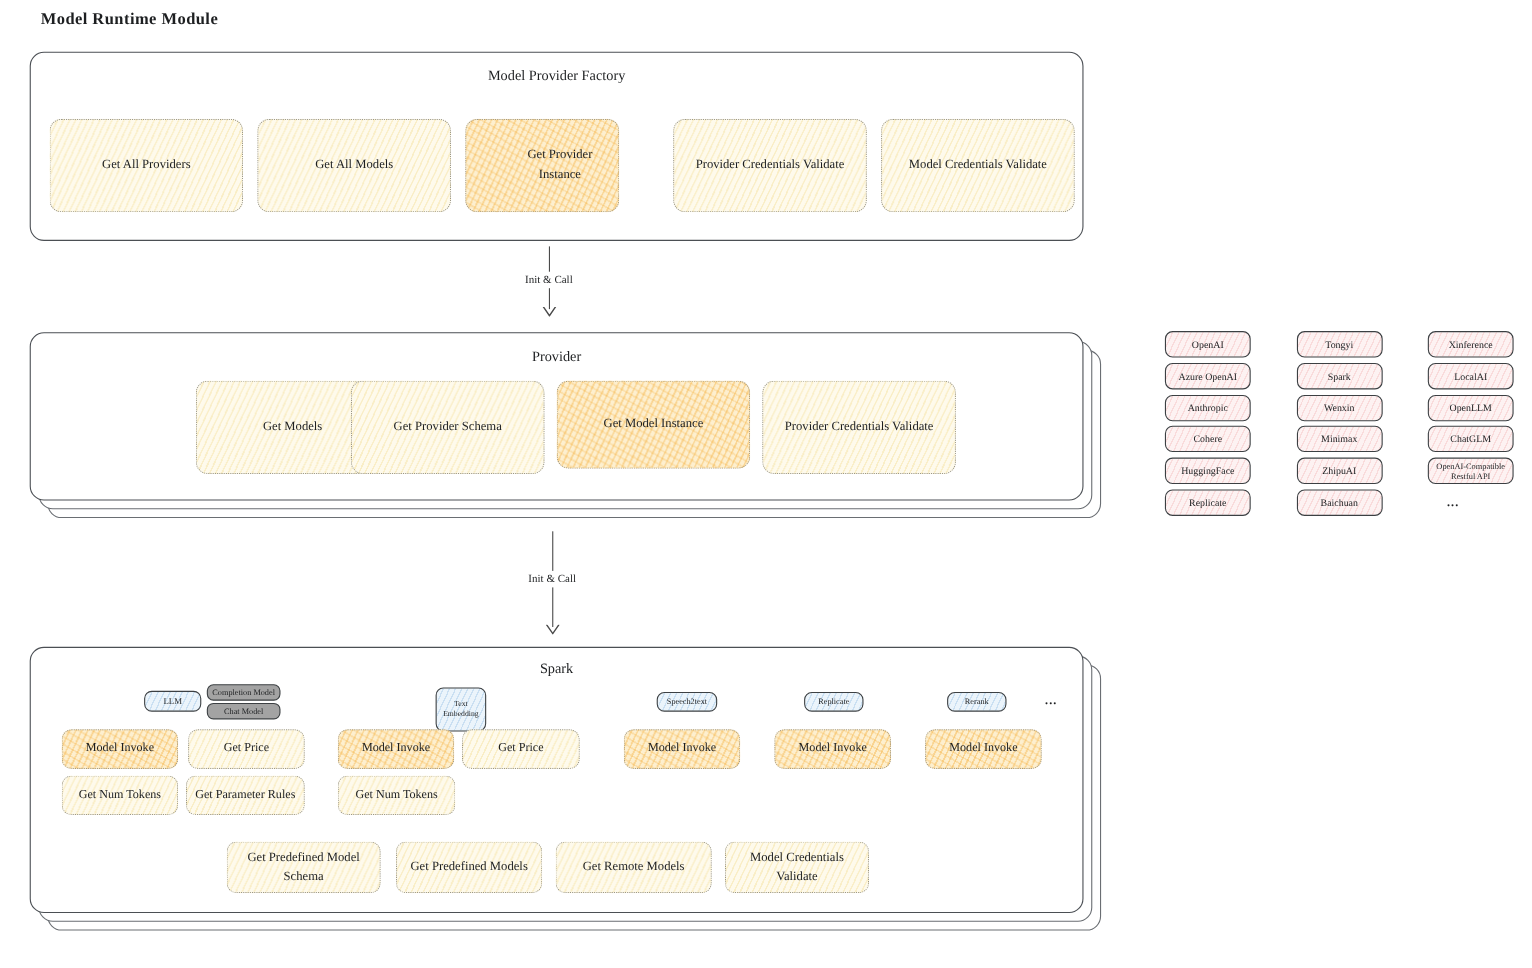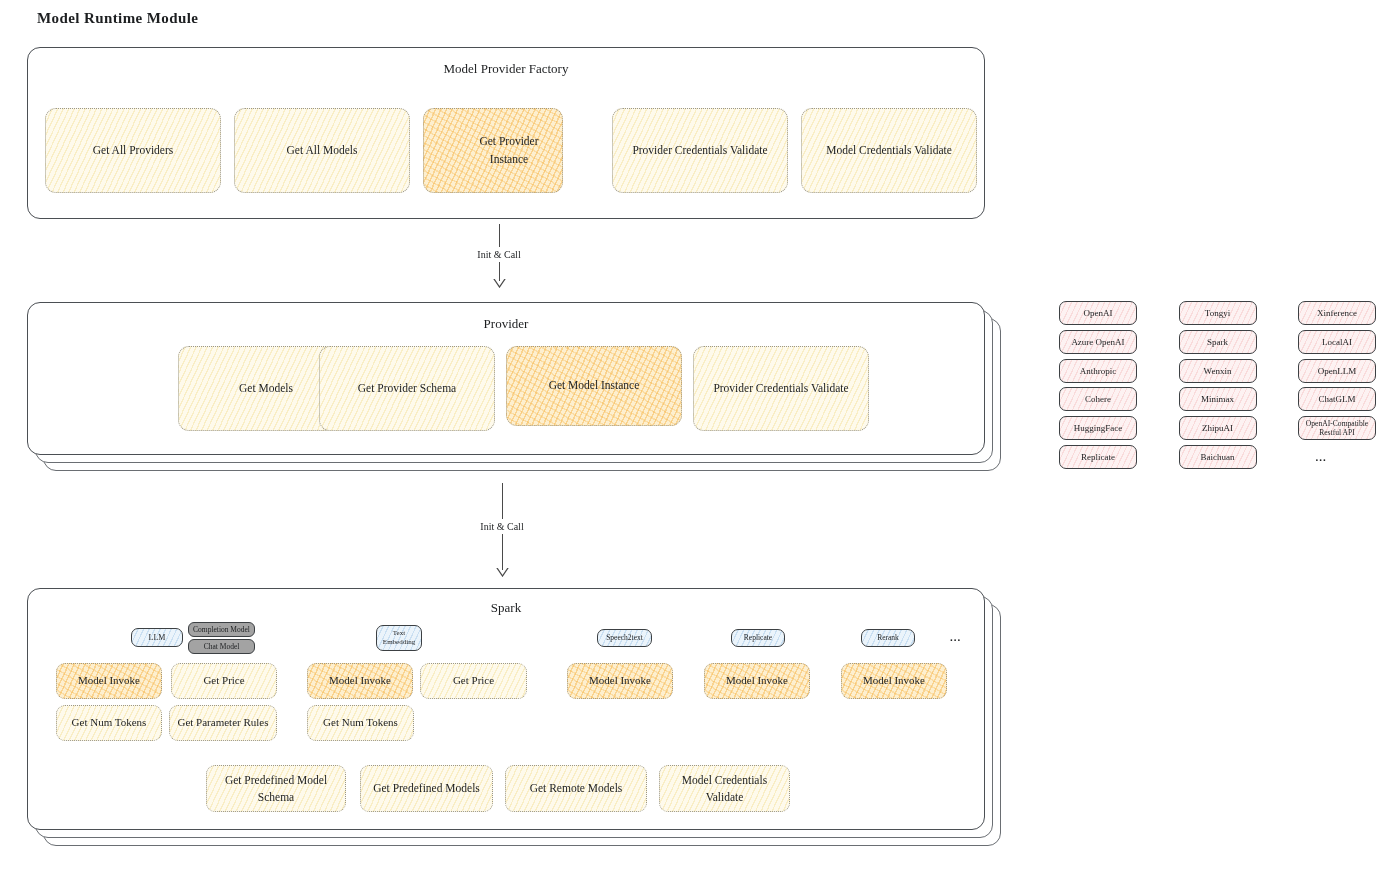--- a/index.html
+++ b/index.html
@@ -136,21 +136,21 @@
   </div>
 
   <div class="bigbox-layer" style="left:43px;top:604px;width:958px;height:242px;"></div>
   <div class="bigbox-layer" style="left:35px;top:596px;width:958px;height:242px;"></div>
   <div class="bigbox" style="left:27px;top:588px;width:958px;height:242px;">
     <div class="section-title" style="top:11px;">Spark</div>
 
     <div class="tag" style="left:103px;top:39px;width:52px;height:19px;">LLM</div>
     <div class="tag white" style="left:160px;top:33px;width:67px;height:15px;">Completion Model</div>
     <div class="tag white" style="left:160px;top:50px;width:67px;height:15px;">Chat Model</div>
-    <div class="tag" style="left:348px;top:36px;width:46px;height:26px;font-size:7px;">Text Embedding</div>
+    <div class="tag" style="left:368px;top:36px;width:46px;height:40px;font-size:7px;">Text Embedding</div>
     <div class="tag" style="left:569px;top:40px;width:55px;height:18px;font-size:7.5px;">Speech2text</div>
     <div class="tag" style="left:703px;top:40px;width:54px;height:18px;font-size:7.5px;">Replicate</div>
     <div class="tag" style="left:833px;top:40px;width:54px;height:18px;font-size:7.5px;">Rerank</div>
     <span class="tags-ellipsis" style="left:922px;top:42px;">...</span>
 
     <div class="ybtn sm orange" style="left:28px;top:74px;width:106px;height:36px;">Model Invoke</div>
     <div class="ybtn sm" style="left:143px;top:74px;width:106px;height:36px;">Get Price</div>
     <div class="ybtn sm orange" style="left:279px;top:74px;width:106px;height:36px;">Model Invoke</div>
     <div class="ybtn sm" style="left:392px;top:74px;width:107px;height:36px;">Get Price</div>
     <div class="ybtn sm orange" style="left:539px;top:74px;width:106px;height:36px;">Model Invoke</div>

